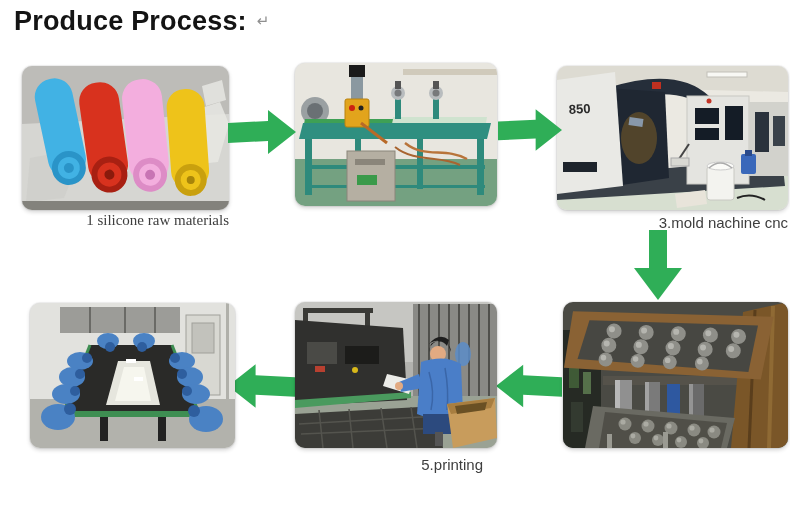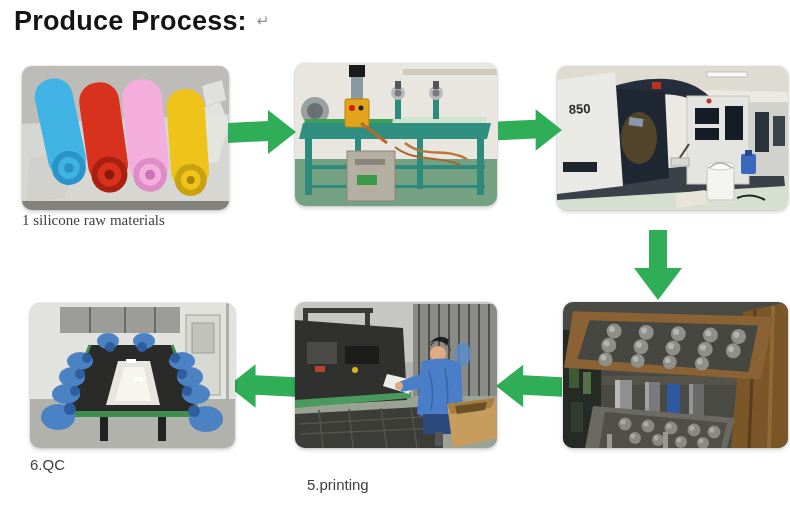--- a/index.html
+++ b/index.html
@@ -10,21 +10,21 @@
   .title-row{position:absolute;left:14px;top:6px;white-space:nowrap;}
   .title{font-size:27px;font-weight:bold;color:#141414;letter-spacing:0.2px;text-align:center;}
   .return-mark{font-size:15px;color:#8f8f8f;margin-left:10px;vertical-align:4px;}
   .photo{
     position:absolute;border-radius:10px;overflow:hidden;
     box-shadow:0 0 0 1px rgba(0,0,0,0.05),0 2px 4px rgba(0,0,0,0.18);
     background:#ddd;
   }
   .photo svg{display:block;width:100%;height:100%;}
   .caption{
-    position:absolute;text-align:left;font-size:15px;color:#3e3e3e;
+    position:absolute;text-align:right;font-size:15px;color:#3e3e3e;
     font-family:"Liberation Sans",sans-serif;
   }
   .caption.serif{font-family:"Liberation Serif",serif;}
   .arrow{position:absolute;}
   .arrow svg{display:block;width:100%;height:100%;}
 </style>
 </head>
 <body>
 
 <div class="canvas">
@@ -135,20 +135,21 @@
       <rect x="216" y="50" width="12" height="30" fill="#3a424a"></rect>
       <rect x="184" y="88" width="15" height="20" rx="2" fill="#3a68ba"></rect>
       <rect x="188" y="84" width="7" height="6" fill="#2a4a8a"></rect>
       <rect x="150" y="100" width="27" height="34" rx="3" fill="#f3f3ef" stroke="#c8c8c2"></rect>
       <ellipse cx="163.5" cy="100" rx="13.5" ry="4" fill="#fbfbf8" stroke="#ccc"></ellipse>
       <path d="M152,102 Q163,92 175,102" stroke="#aaa" stroke-width="1.5" fill="none"></path>
       <polygon points="118,128 148,124 150,138 120,142" fill="#e8e4da"></polygon>
       <path d="M180,132 q14,-6 28,2" stroke="#222" stroke-width="2" fill="none"></path>
     </svg>
   </div>
+  <div class="caption" style="left:557px;top:214px;width:231px;">3.mold nachine cnc</div>
 
   <div class="arrow" style="left:228px;top:108px;width:68px;height:48px;">
     <svg viewBox="0 0 68 48">
         <polygon points="0,15 40,13 40,2 68,24 40,46 40,33 0,35" fill="#2fae57"></polygon>
       </svg>
   </div>
 
   <div class="arrow" style="left:498px;top:107px;width:64px;height:46px;">
     <svg viewBox="0 0 68 48">
         <polygon points="0,15 40,13 40,2 68,24 40,46 40,33 0,35" fill="#2fae57"></polygon>
@@ -212,21 +213,20 @@
           <circle cx="157" cy="88" r="5" fill="#2e5e9e"></circle>
         <ellipse cx="28" cy="114" rx="17" ry="13"></ellipse>
           <circle cx="40" cy="106" r="6" fill="#2e5e9e"></circle>
         <ellipse cx="176" cy="116" rx="17" ry="13"></ellipse>
           <circle cx="164" cy="108" r="6" fill="#2e5e9e"></circle>
       </g>
       <rect x="96" y="56" width="10" height="4" fill="#fff"></rect>
       <rect x="104" y="74" width="9" height="4" fill="#fff"></rect>
     </svg>
   </div>
-  <div class="caption" style="left:30px;top:456px;width:205px;">6.QC</div>
 
   <div class="photo" style="left:295px;top:302px;width:202px;height:146px;">
     <svg viewBox="0 0 202 146">
       <rect width="202" height="146" fill="#c6c6c2"></rect>
       <rect x="118" y="2" width="84" height="92" fill="#8a8a86"></rect>
       <g stroke="#50504c" stroke-width="2">
         <line x1="124" y1="2" x2="124" y2="94"></line>
           <line x1="134" y1="2" x2="134" y2="94"></line>
         <line x1="144" y1="2" x2="144" y2="94"></line>
           <line x1="154" y1="2" x2="154" y2="94"></line>
@@ -264,21 +264,21 @@
       <path d="M152,44 a12,12 0 0 0 -18,-2 q10,-12 20,-4 Z" fill="#1e1e1e"></path>
       <path d="M126,60 Q150,52 166,62 L168,112 Q140,120 122,112 Z" fill="#4a7ec8"></path>
       <path d="M134,70 q6,20 2,38 M150,66 q4,22 2,42" stroke="#3a66a8" stroke-width="1.5" fill="none"></path>
       <rect x="128" y="112" width="34" height="20" fill="#2c4a7e"></rect>
       <rect x="140" y="130" width="8" height="14" fill="#555"></rect>
       <polygon points="152,102 200,96 202,136 158,146" fill="#c89c5c"></polygon>
       <polygon points="152,102 200,96 196,106 156,112" fill="#a87e40"></polygon>
       <polygon points="160,104 192,100 190,108 162,112" fill="#6a5024"></polygon>
     </svg>
   </div>
-  <div class="caption" style="left:307px;top:456px;width:202px;margin-top:20px;">5.printing</div>
+  <div class="caption" style="left:281px;top:456px;width:202px;">5.printing</div>
 
   <div class="photo" style="left:563px;top:302px;width:225px;height:146px;">
     <svg viewBox="0 0 225 146">
       <rect width="225" height="146" fill="#4a4a44"></rect>
       <rect x="0" y="28" width="38" height="118" fill="#262a24"></rect>
       <rect x="6" y="58" width="10" height="28" fill="#3f5a36"></rect>
       <rect x="20" y="70" width="8" height="22" fill="#55704a"></rect>
       <rect x="8" y="100" width="12" height="30" fill="#333a30"></rect>
       <rect x="40" y="74" width="150" height="9" fill="#55524a"></rect>
       <rect x="52" y="78" width="17" height="54" fill="#909090"></rect>

